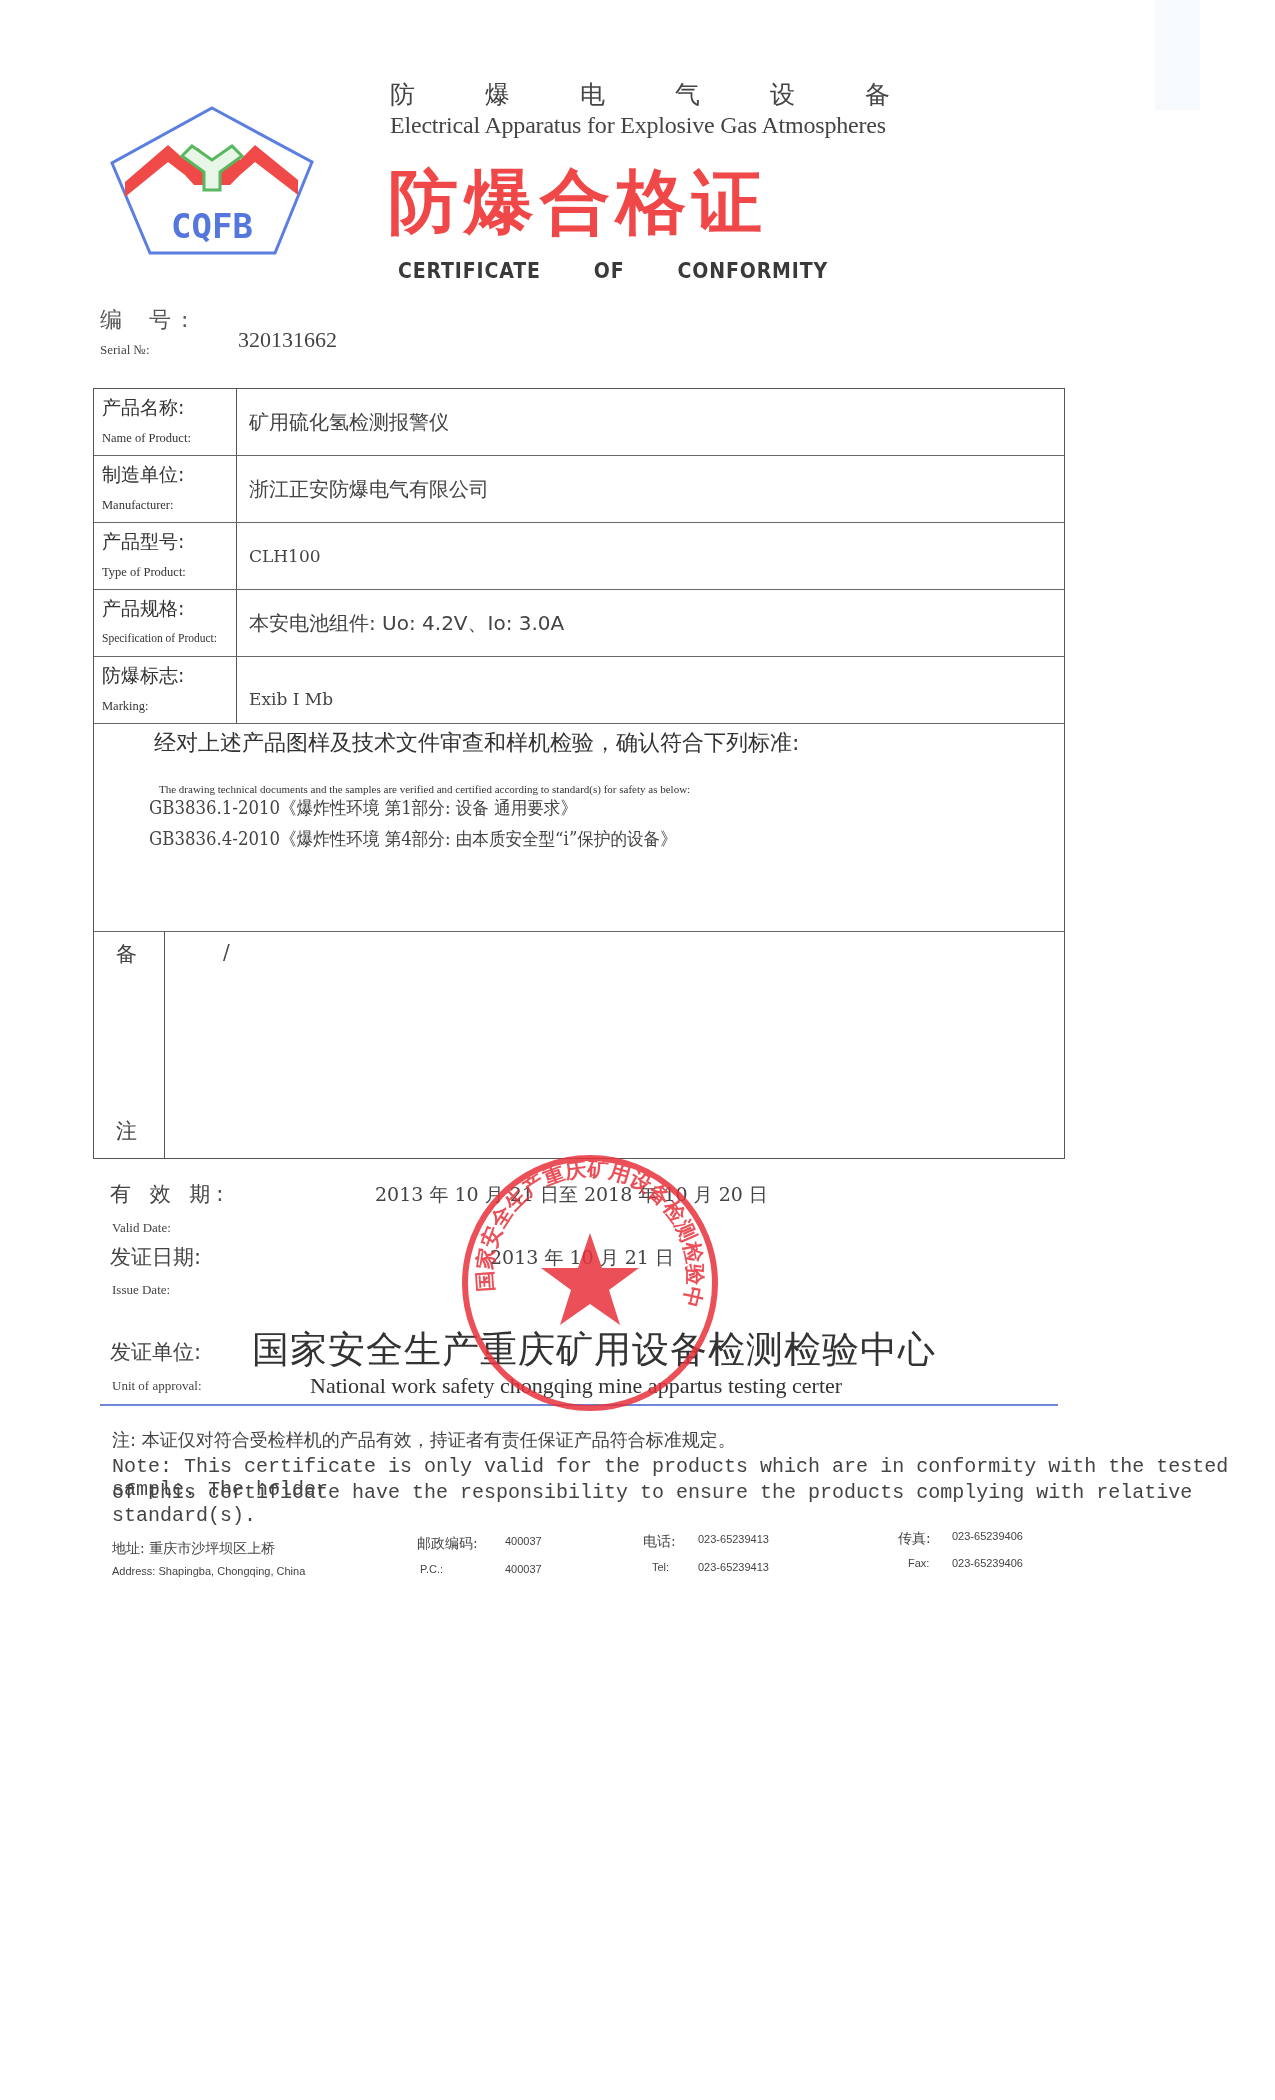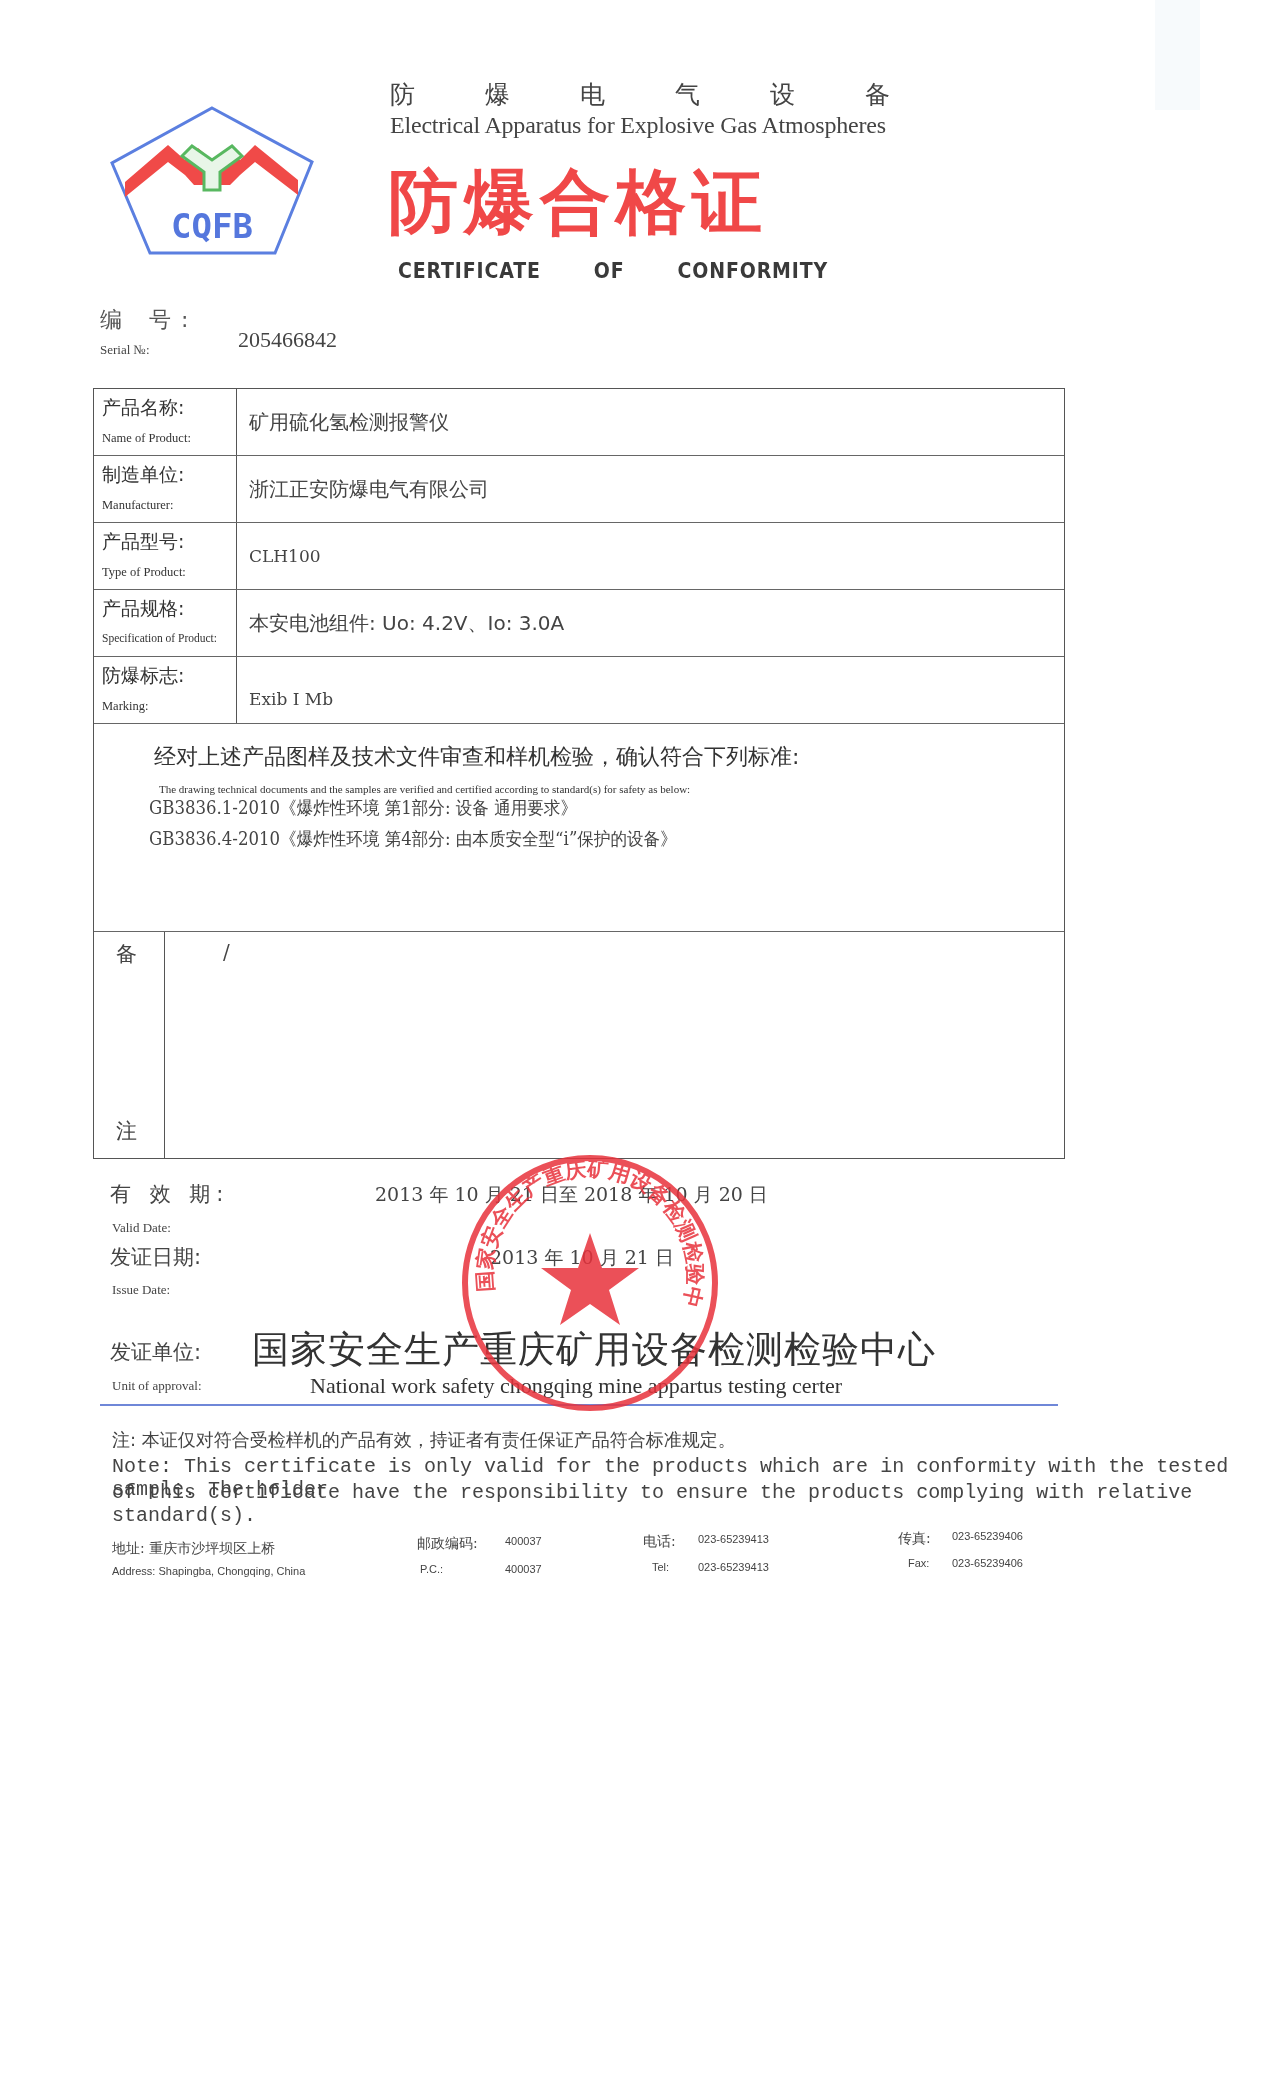--- a/index.html
+++ b/index.html
@@ -29,21 +29,21 @@
 
   
   .tbl { position: absolute; left: 93px; top: 388px; width: 970px; border: 1.5px solid #555; }
   .row { display: flex; border-bottom: 1.5px solid #666; height: 66px; }
   .lbl { width: 143px; border-right: 1.5px solid #555; padding: 6px 0 0 8px; box-sizing: border-box; }
   .lbl .cn { font-family: "DejaVu Sans", sans-serif; font-size: 19px; color: #333; display: block; }
   .lbl .en { font-family: "Liberation Serif", serif; font-size: 12.5px; color: #333; display: block; margin-top: 10px; }
   .val { padding-left: 12px; display: flex; align-items: center; font-family: "DejaVu Sans", sans-serif; font-size: 20px; color: #444; }
   .val.mono { font-family: "DejaVu Serif", serif; font-size: 17px; }
   .std { height: 207px; border-bottom: 1.5px solid #666; position: relative; }
-  .std .l1 { position: absolute; left: 60px; top: 4px; font-family: "DejaVu Sans", sans-serif; font-size: 22px; color: #333; margin-top: 14px; }
+  .std .l1 { position: absolute; left: 60px; top: 4px; font-family: "DejaVu Sans", sans-serif; font-size: 22px; color: #333; }
   .std .l2 { position: absolute; left: 65px; top: 43px; font-family: "Liberation Serif", serif; font-size: 11px; color: #333; margin-top: 16px; }
   .std .l3, .std .l4 { position: absolute; left: 55px; font-family: "DejaVu Serif", serif; font-size: 18px; color: #444; transform: scaleX(.92); transform-origin: left; }
   .std .l3 { top: 72px; } .std .l4 { top: 103px; }
   .rem { height: 226px; display: flex; }
   .rem .rl { width: 70px; border-right: 1.5px solid #555; position: relative; font-family: "DejaVu Sans", sans-serif; font-size: 21px; color: #444; }
   .rem .rl span { position: absolute; left: 22px; }
   .rem .rv { position: relative; flex: 1; }
   .rem .rv span { position: absolute; left: 58px; top: 8px; font-size: 20px; color: #444; }
 
   
@@ -86,21 +86,21 @@
 <div class="hdr-en">Electrical Apparatus for Explosive Gas Atmospheres</div>
 <div class="title-cn">防爆合格证</div>
 <div class="title-en">
   <span>CERTIFICATE</span>
   <span>OF</span>
   <span>CONFORMITY</span>
 </div>
 
 <div class="serial-cn">编 号:</div>
 <div class="serial-en">Serial  №:</div>
-<div class="serial-val">205466842</div>
+<div class="serial-val">320131662</div>
 
 <div class="tbl">
   <div class="row">
     <div class="lbl">
         <span class="cn">产品名称:</span>
         <span class="en">Name of Product:</span>
       </div>
     <div class="val">矿用硫化氢检测报警仪</div>
   </div>
   <div class="row">

